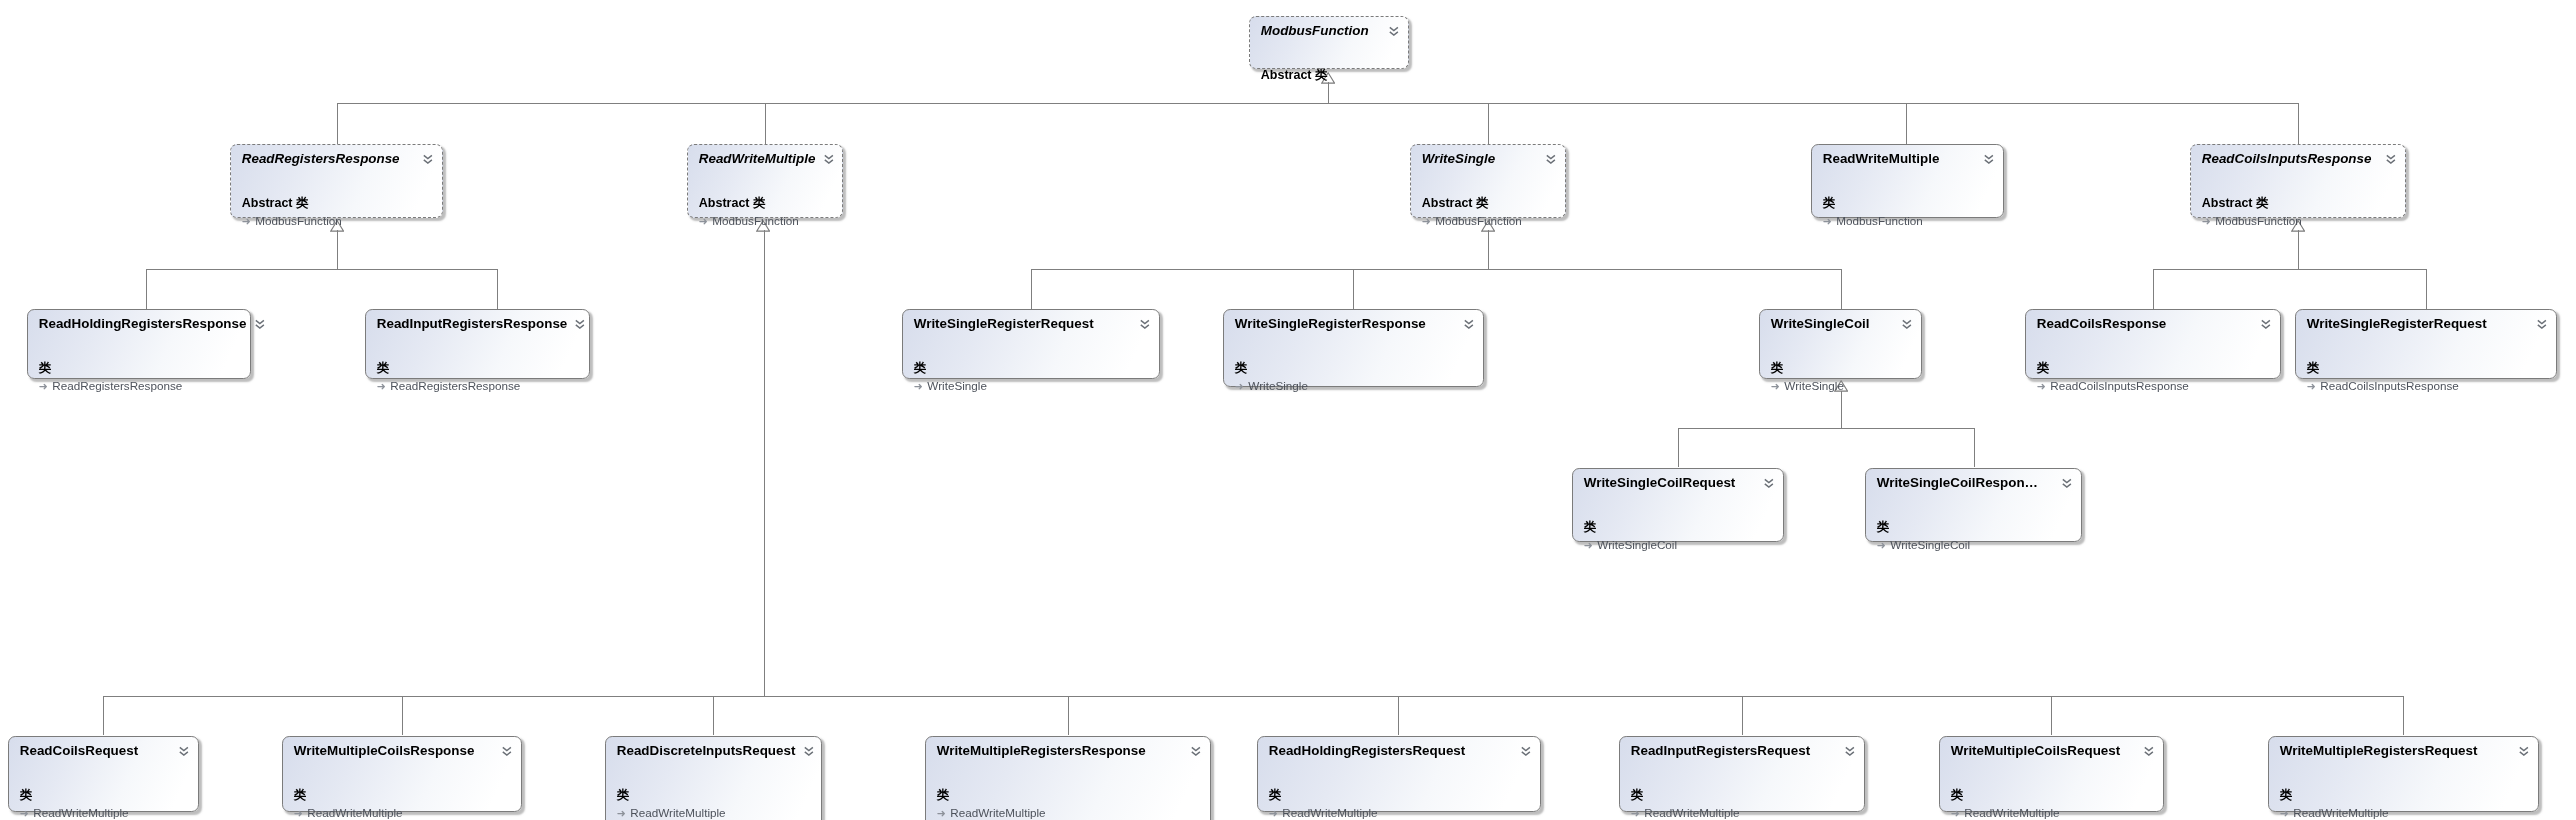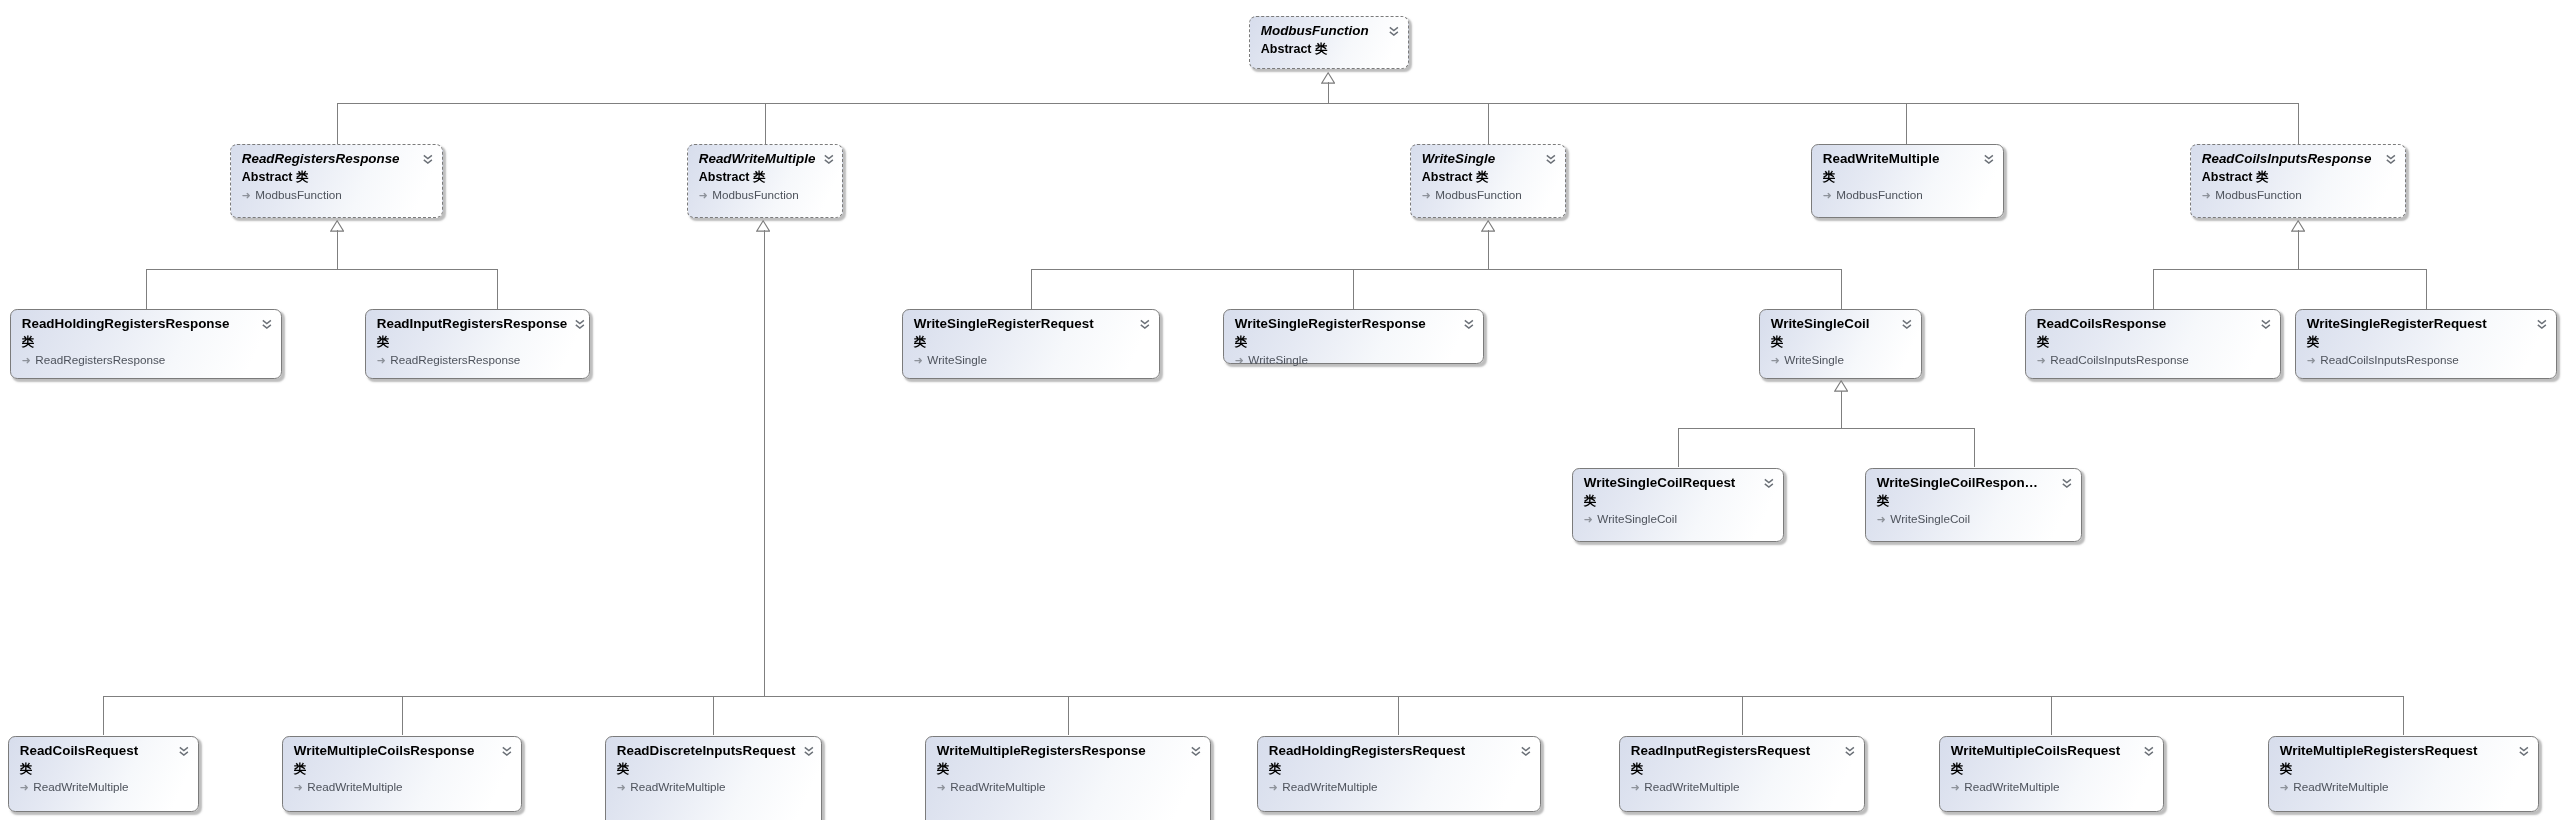--- a/index.html
+++ b/index.html
@@ -8,21 +8,21 @@
 
   .node{position:absolute;box-sizing:border-box;border:0.9px solid #7b7b7b;border-radius:7.2px;
         background:linear-gradient(115deg,#d7ddec 0%,#e5e9f3 30%,#f6f8fb 62%,#ffffff 88%);
         box-shadow:2.7px 2.7px 1.8px rgba(135,135,135,0.55);
         padding:5.4px 8px 4.5px 10.8px;}
   .node.abs{border-style:dashed;}
   .node.abs .t{font-style:italic;}
   .head{display:flex;justify-content:space-between;align-items:flex-start;line-height:17px;white-space:nowrap;}
   .t{font-size:13.4px;font-weight:bold;color:#000;}
   .c{margin-left:7.2px;margin-top:1.8px;cursor:pointer;flex:0 0 auto;}
-  .s{font-size:12.5px;font-weight:bold;color:#000;line-height:16px;white-space:nowrap;}
+  .s{font-size:12.5px;font-weight:bold;color:#000;line-height:16px;white-space:nowrap;margin-top:26px;}
   .b{display:flex;align-items:center;margin-top:2.7px;line-height:14.3px;white-space:nowrap;}
   .ba{font-size:10.8px;color:#8d929a;margin-right:4.5px;}
   .bn{font-size:11.7px;color:#4d525b;}
 
   .ev{position:absolute;width:0.9px;background:#7f7f7f;}
   .eh{position:absolute;height:0.9px;background:#7f7f7f;}
   .tri{position:absolute;width:14.3px;height:11.7px;}
 </style>
 </head>
 <body>
@@ -166,21 +166,21 @@
             <path d="M2 6.5 6.5 10 11 6.5" fill="none" stroke="#6b7077" stroke-width="1.6"></path>
           </svg></span>
     </div>
     <div class="s">Abstract 类</div>
     <div class="b">
         <span class="ba">➜</span>
         <span class="bn">ModbusFunction</span>
       </div>
   </div>
 
-  <div class="node" style="left:10px;top:309px;width:272px;height:70px">
+  <div class="node" style="left:27px;top:309px;width:224px;height:70px">
     <div class="head">
       <span class="t">ReadHoldingRegistersResponse</span>
       <span class="c"><svg width="11.7" height="10.8" viewBox="0 0 13 12">
             <path d="M2 1.5 6.5 5 11 1.5" fill="none" stroke="#6b7077" stroke-width="1.6"></path>
             <path d="M2 6.5 6.5 10 11 6.5" fill="none" stroke="#6b7077" stroke-width="1.6"></path>
           </svg></span>
     </div>
     <div class="s">类</div>
     <div class="b">
         <span class="ba">➜</span>
@@ -211,21 +211,21 @@
             <path d="M2 6.5 6.5 10 11 6.5" fill="none" stroke="#6b7077" stroke-width="1.6"></path>
           </svg></span>
     </div>
     <div class="s">类</div>
     <div class="b">
         <span class="ba">➜</span>
         <span class="bn">WriteSingle</span>
       </div>
   </div>
 
-  <div class="node" style="left:1223px;top:309px;width:261px;height:55px">
+  <div class="node" style="left:1223px;top:309px;width:261px;height:78px">
     <div class="head">
       <span class="t">WriteSingleRegisterResponse</span>
       <span class="c"><svg width="11.7" height="10.8" viewBox="0 0 13 12">
             <path d="M2 1.5 6.5 5 11 1.5" fill="none" stroke="#6b7077" stroke-width="1.6"></path>
             <path d="M2 6.5 6.5 10 11 6.5" fill="none" stroke="#6b7077" stroke-width="1.6"></path>
           </svg></span>
     </div>
     <div class="s">类</div>
     <div class="b">
         <span class="ba">➜</span>

